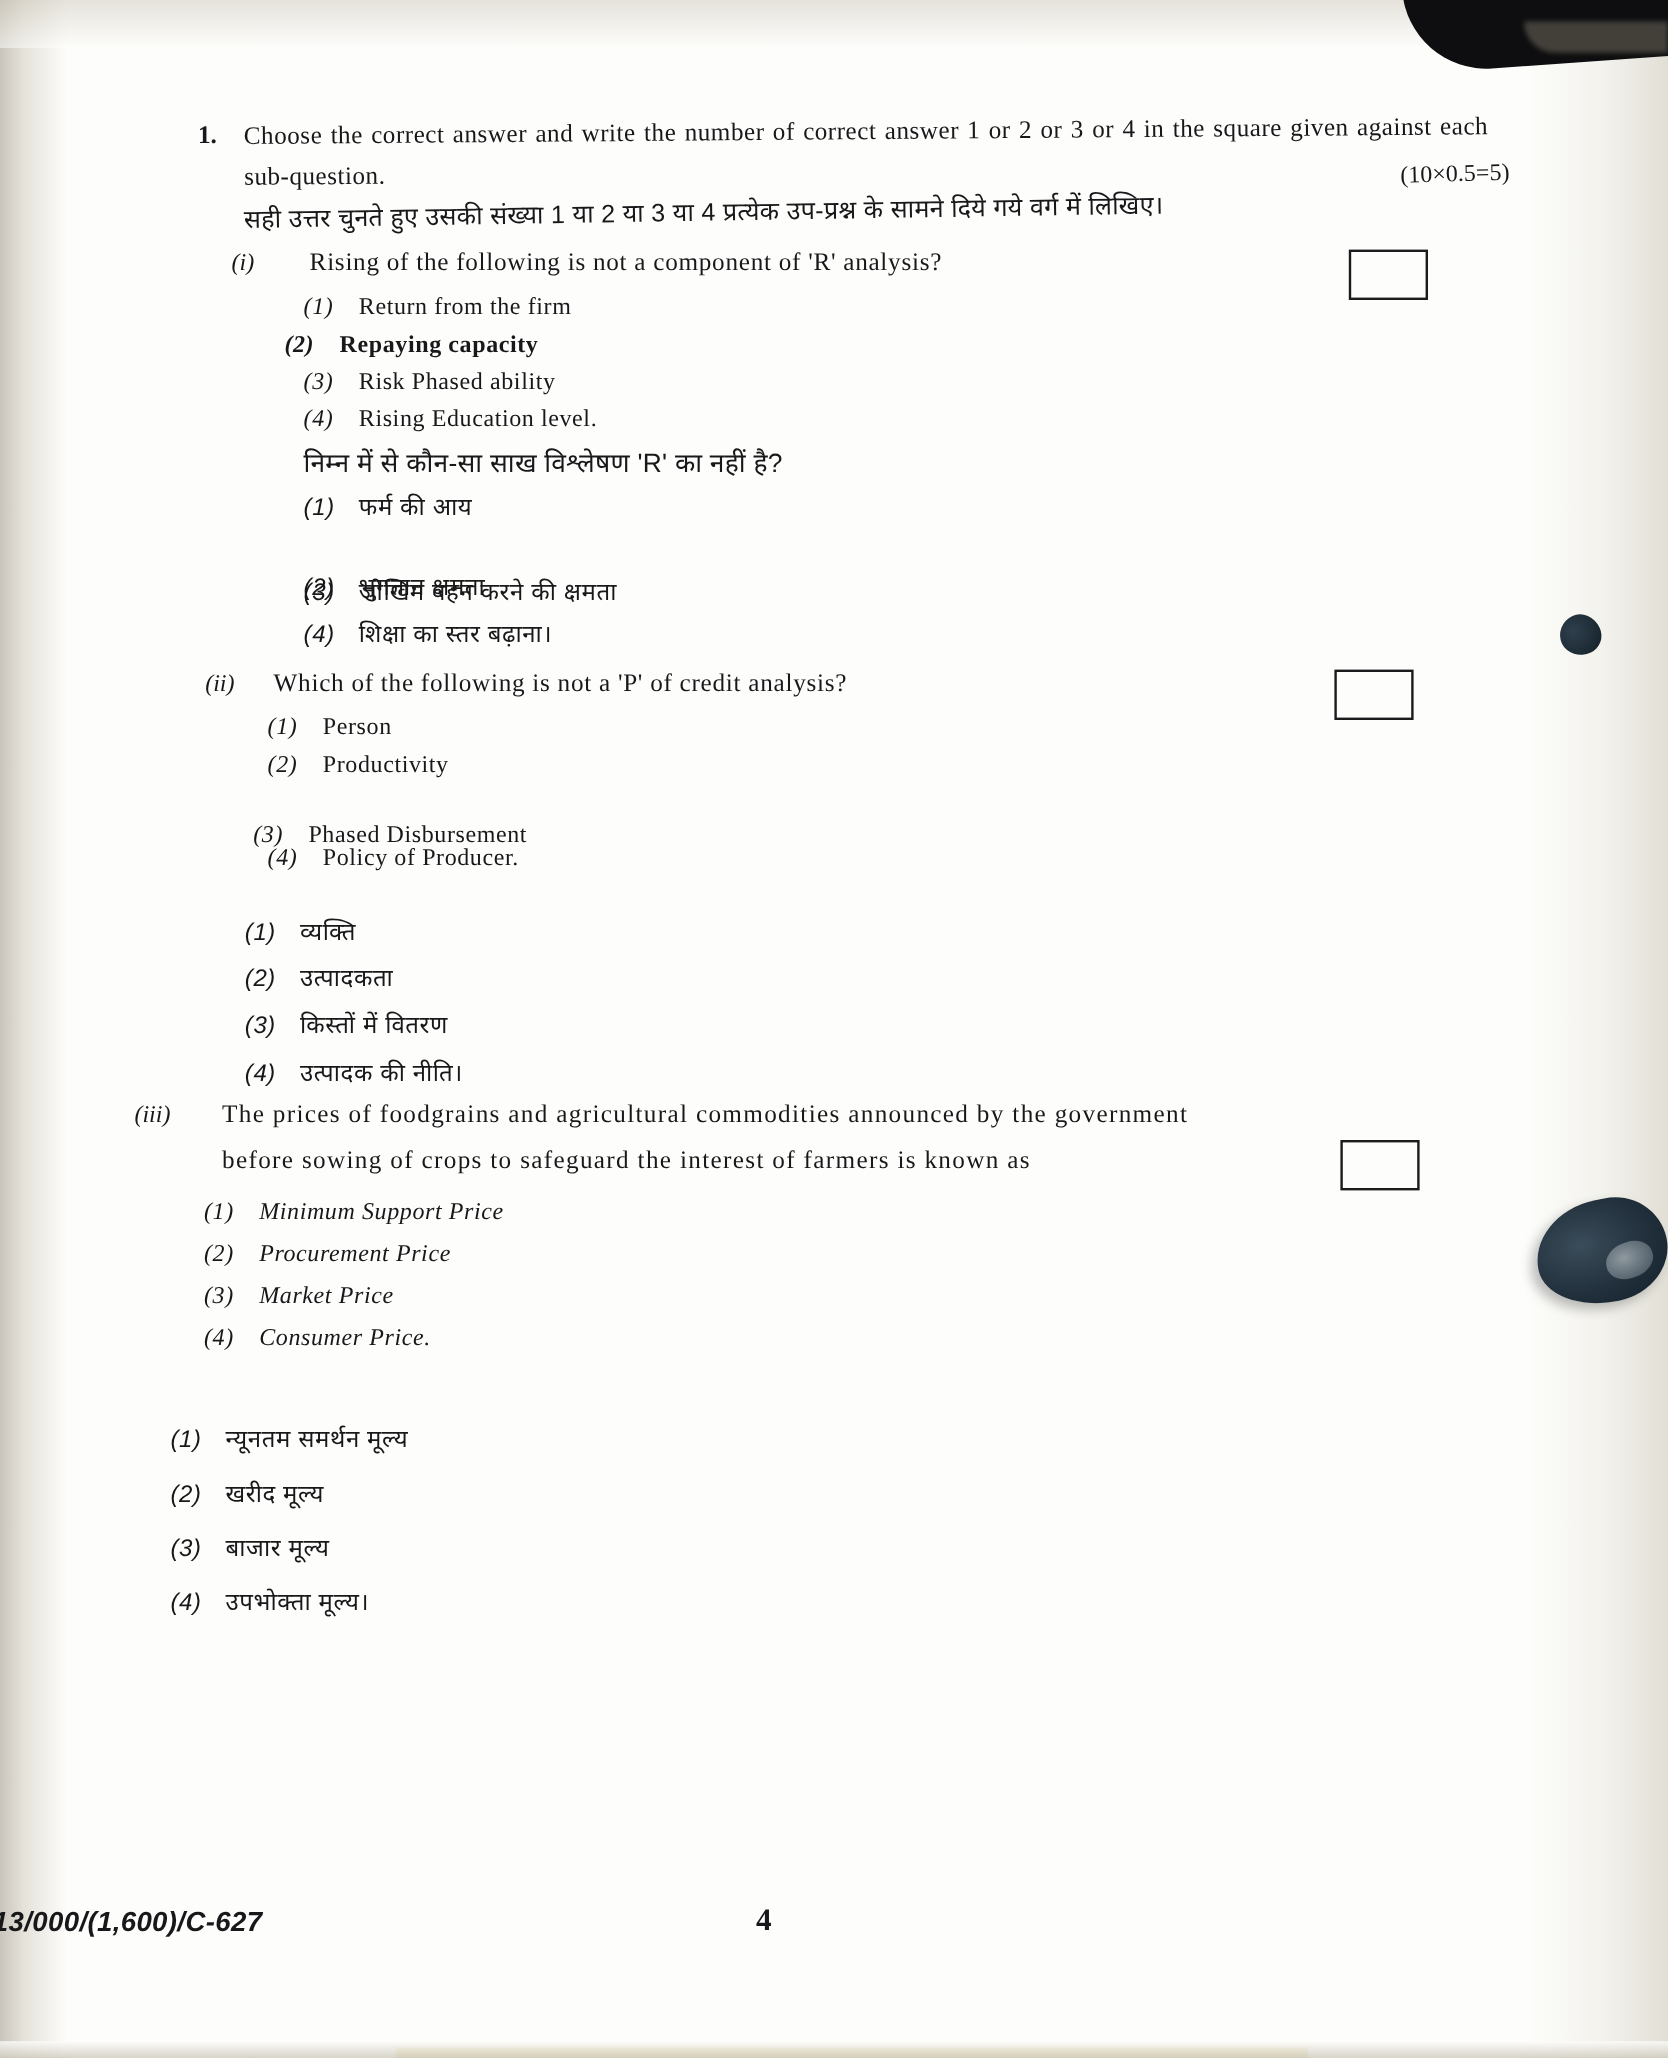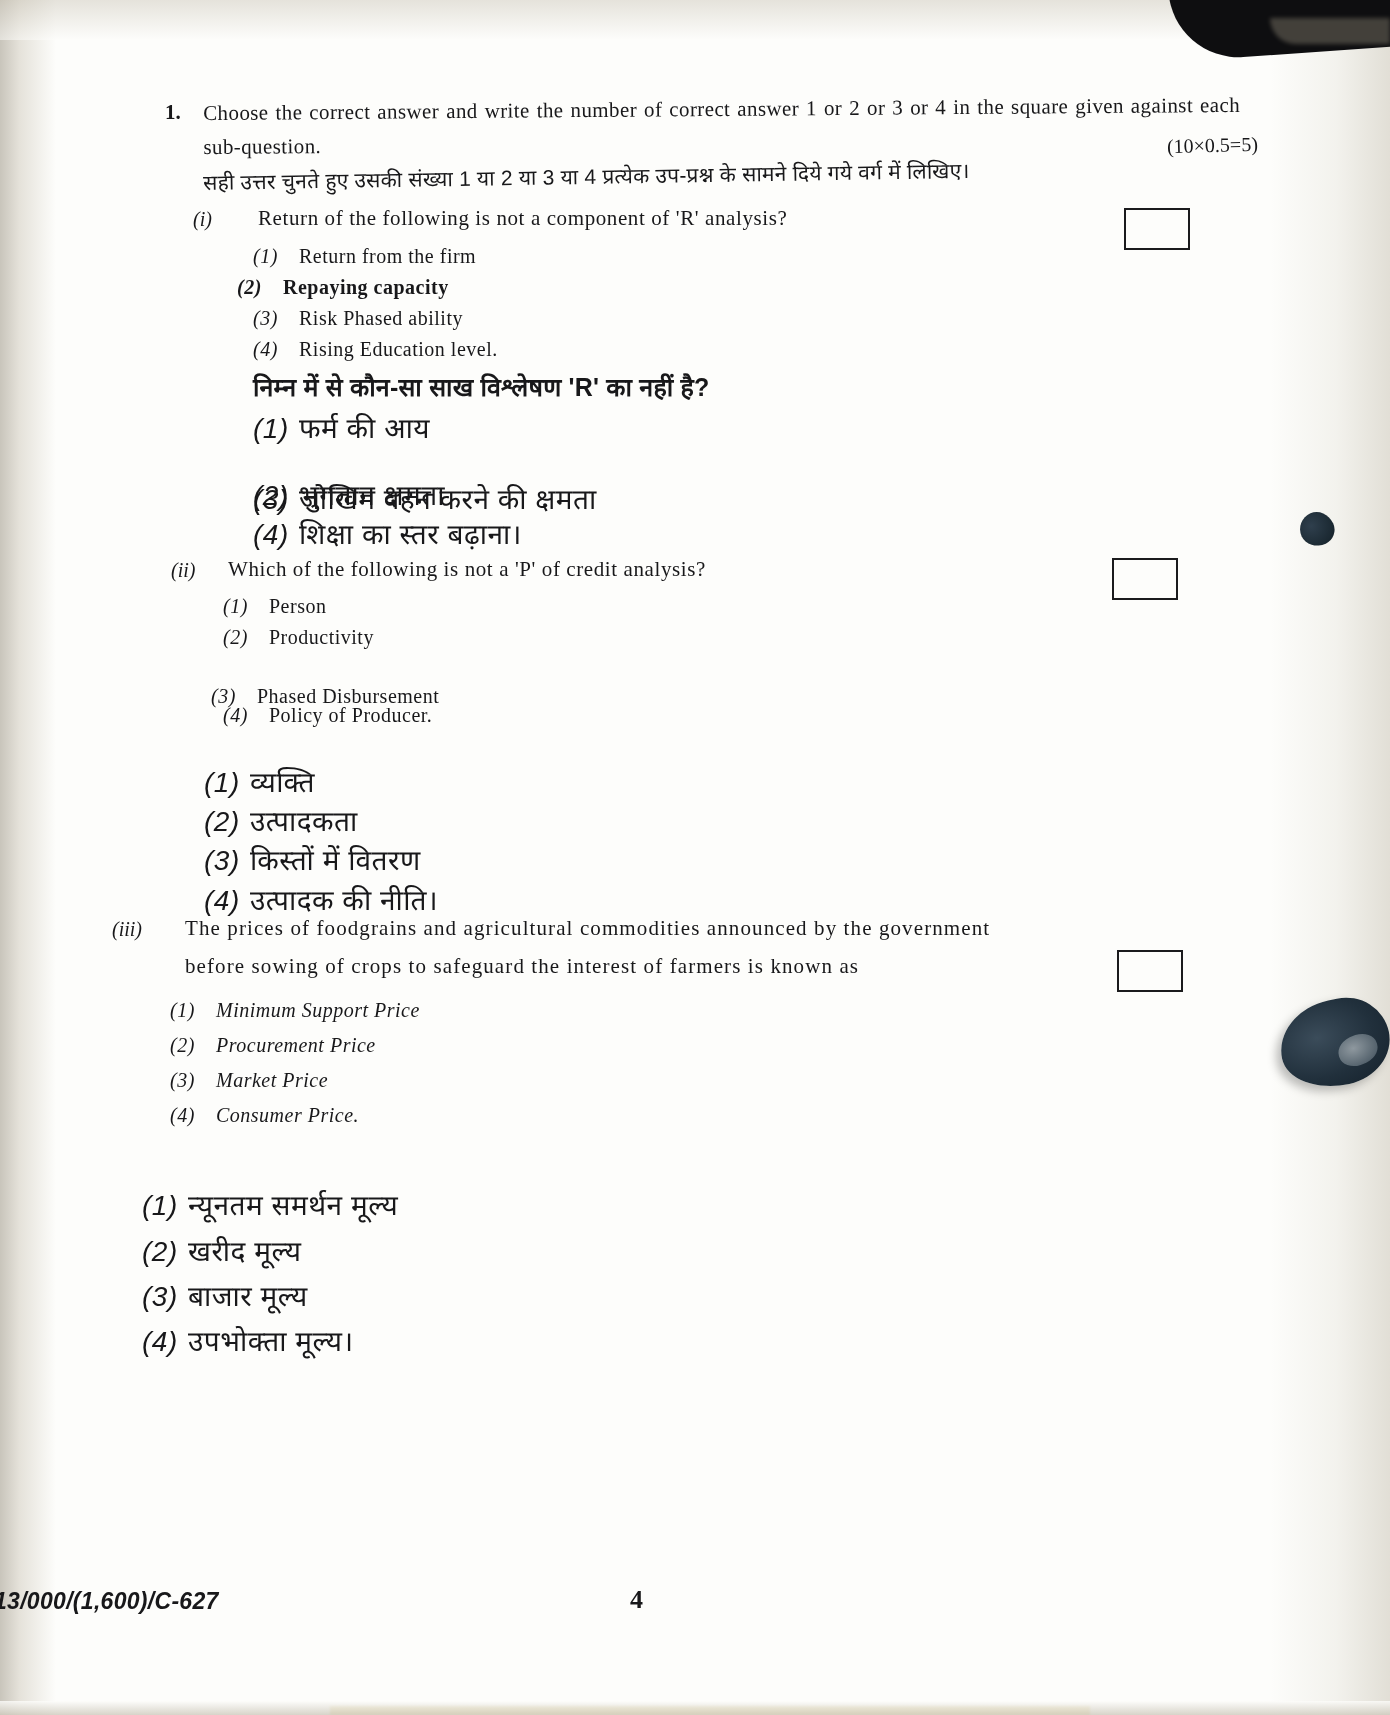--- a/index.html
+++ b/index.html
@@ -152,31 +152,30 @@
     position: absolute;
     font-size: 20px;
     font-style: italic;
   }
   .sub-stem {
     font-size: 21px;
     letter-spacing: .6px;
   }
   .sub-stem-hi {
     font-family: "Liberation Sans", sans-serif;
-    font-size: 25px;
+    font-size: 22px;
     letter-spacing: .2px;
-    font-weight: bold;
   }
   .opt {
     font-size: 20px;
     letter-spacing: .5px;
   }
   .opt-hi {
     font-family: "Liberation Sans", sans-serif;
-    font-size: 28px;
+    font-size: 20px;
   }
   .opt-num {
     display: inline-block;
     width: 46px;
     font-style: italic;
   }
   .answer-box {
     position: absolute;
     width: 62px;
     height: 38px;
@@ -224,21 +223,21 @@
 <div class="content">
 
   <div class="q-block">
     <div class="q-num">1.</div>
     <div class="q-head">Choose the correct answer and write the number of correct answer 1 or 2 or 3 or 4 in the square given against each sub-question.</div>
     <div class="marks">(10×0.5=5)</div>
     <div class="q-head-hi">सही उत्तर चुनते हुए उसकी संख्या 1 या 2 या 3 या 4 प्रत्येक उप-प्रश्न के सामने दिये गये वर्ग में लिखिए।</div>
   </div>
 
   <div class="r sub-label" style="left:193px; top:208px;">(i)</div>
-  <div class="r sub-stem" style="left:258px; top:206px;">Return of the following is not a component of 'R' analysis?</div>
+  <div class="r sub-stem" style="left:258px; top:206px;">Rising of the following is not a component of 'R' analysis?</div>
   <div class="answer-box" style="left:1124px; top:208px;"></div>
 
   <div class="r opt" style="left:253px; top:245px;">
     <span class="opt-num">(1)</span><span>Return from the firm</span>
   </div>
   <div class="r opt" style="left:237px; top:276px;font-weight:bold;">
     <span class="opt-num">(2)</span><span>Repaying capacity</span>
   </div>
   <div class="r opt" style="left:253px; top:307px;">
     <span class="opt-num">(3)</span><span>Risk Phased ability</span>

